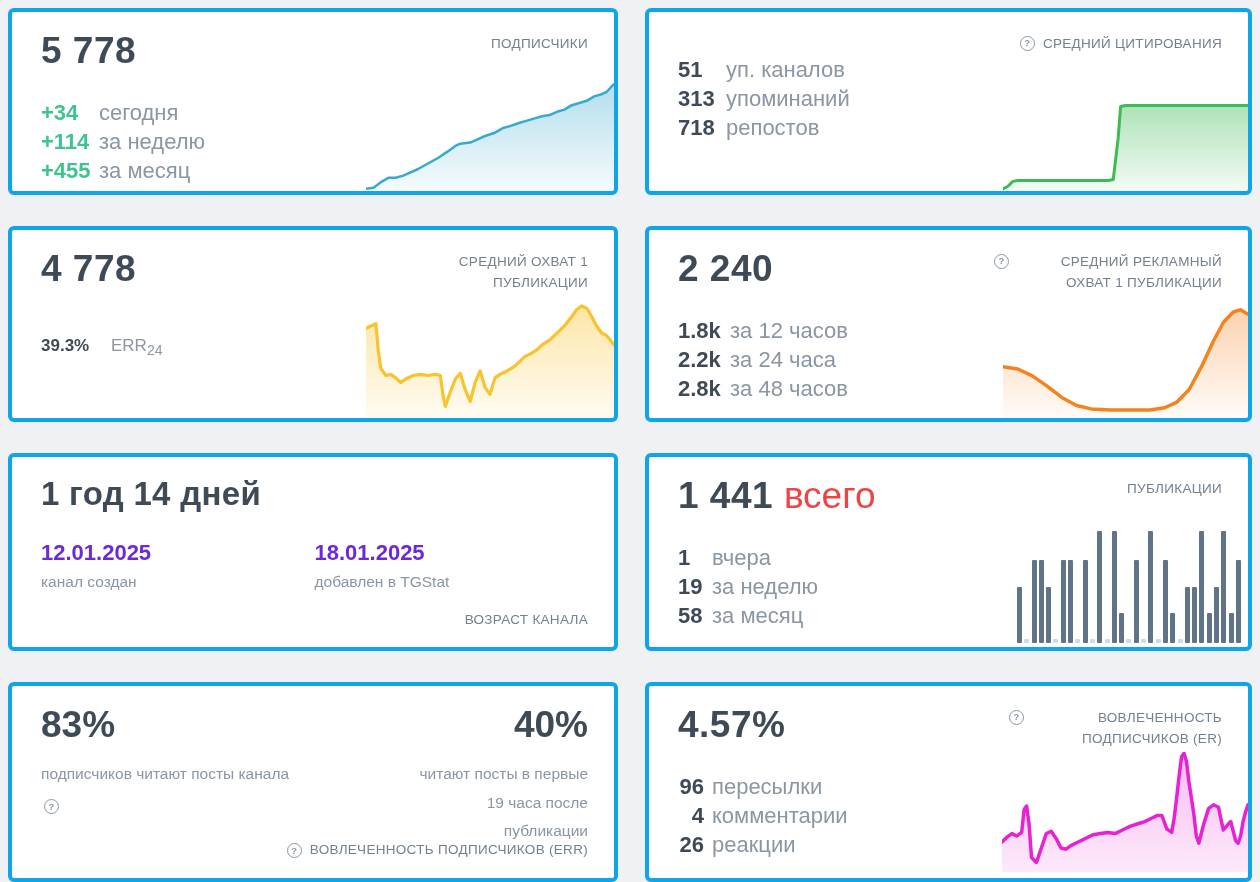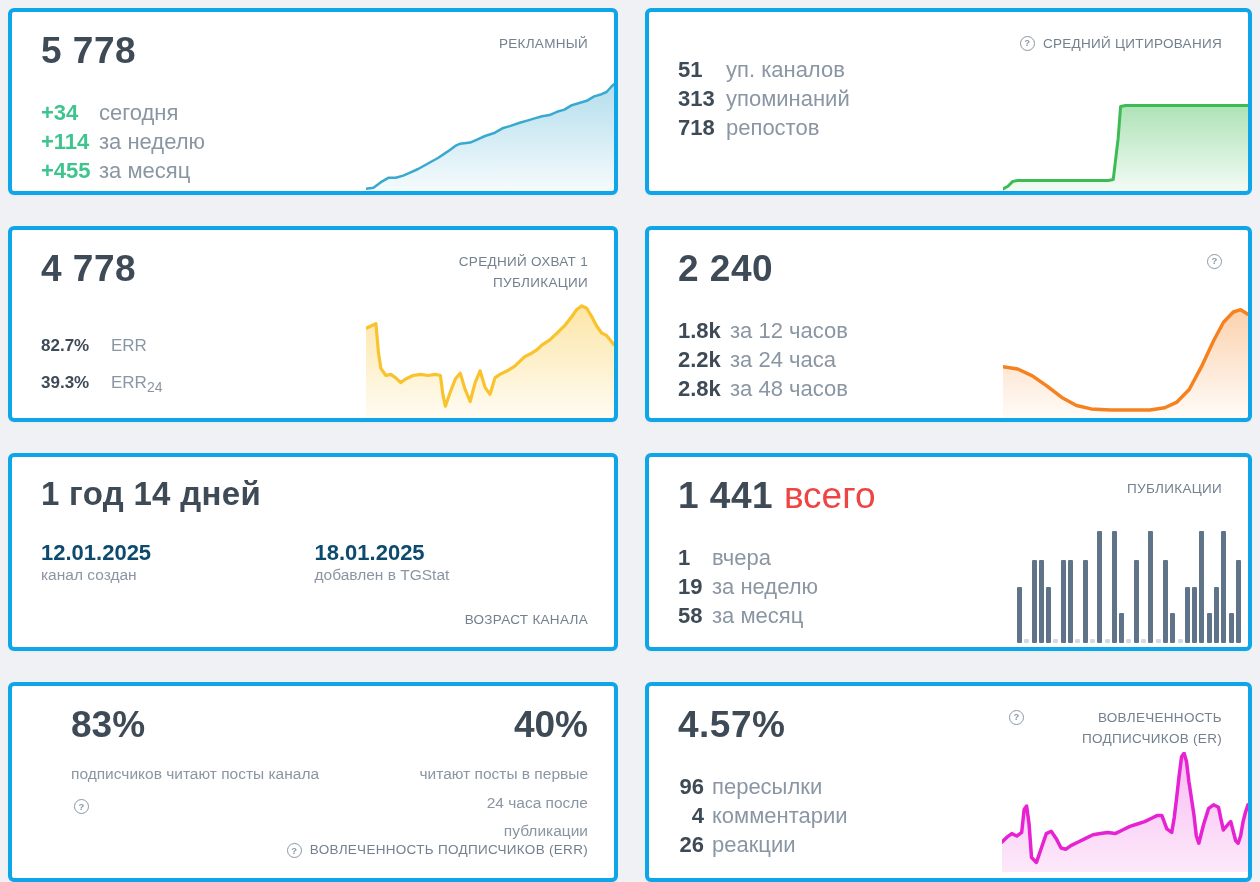--- a/index.html
+++ b/index.html
@@ -85,44 +85,44 @@
   .bars {
     position:absolute; right:7px; bottom:4px;
     width:224px; height:112px;
     display:flex; align-items:flex-end; gap:2.3px;
   }
   .bar { width:5px; border-radius:1px; }
   
   .age-big { font-size:33px; font-weight:bold; letter-spacing:.3px; }
   .age-cols { display:flex; margin-top:27px; }
   .age-col { width:293px; }
-  .age-date { font-size:22px; font-weight:bold; color:#0c4a6e; }
-  .age-sub { font-size:15.5px; color:#8a96a3; }
+  .age-date { font-size:22px; font-weight:bold; color:#6d28d9; }
+  .age-sub { font-size:15.5px; color:#8a96a3; margin-top:7px; }
   .card-foot {
     position:absolute; bottom:20px; right:26px;
     display:flex; align-items:center; gap:8px;
     font-size:13.5px; color:#73808e; letter-spacing:.3px;
   }
   
-  .err-row { display:flex; justify-content:space-between;margin-left:30px; }
+  .err-row { display:flex; justify-content:space-between; }
   .err-col-l { max-width:255px; }
   .err-col-r { max-width:175px; text-align:right; }
   .err-big { font-size:37px; font-weight:bold; }
   .err-cap { margin-top:14px; font-size:15.5px; color:#8a96a3; line-height:1.85; }
   .err-cap .qicon { vertical-align:-2px; margin-left:3px; }
 </style>
 </head>
 <body>
 
 <div class="grid">
 
   <div class="card">
     <div class="big">5 778</div>
     <div class="card-title">
-      <span>РЕКЛАМНЫЙ</span>
+      <span>ПОДПИСЧИКИ</span>
     </div>
     <div class="stats green">
       <div class="stat-row">
         <span class="stat-v">+34</span>
         <span class="stat-l">сегодня</span>
       </div>
       <div class="stat-row">
         <span class="stat-v">+114</span>
         <span class="stat-l">за неделю</span>
       </div>
@@ -178,24 +178,20 @@
       </div>
   </div>
 
   <div class="card">
     <div class="big">4 778</div>
     <div class="card-title">
       <span class="tw170">СРЕДНИЙ ОХВАТ 1 ПУБЛИКАЦИИ</span>
     </div>
     <div class="stats stats2 w68">
       <div class="stat-row">
-        <span class="stat-v">82.7%</span>
-        <span class="stat-l"><span>ERR</span></span>
-      </div>
-      <div class="stat-row">
         <span class="stat-v">39.3%</span>
         <span class="stat-l"><span>ERR</span><sub>24</sub></span>
       </div>
     </div>
     <div class="chart chart-reach">
         <svg viewBox="0 0 100 100" preserveAspectRatio="none">
           <defs>
             <linearGradient id="grad_avg_reach_trend" x1="0" y1="0" x2="0" y2="1">
               <stop offset="0" stop-color="#f8c32c" stop-opacity="0.42"></stop>
               <stop offset="1" stop-color="#f8c32c" stop-opacity="0.06"></stop>
@@ -204,20 +200,21 @@
           <polygon points="0.0,24.0 2.0,22.0 4.0,20.0 5.0,44.0 6.0,58.0 8.0,64.0 10.0,63.0 12.0,66.0 14.0,70.0 16.0,67.0 19.0,64.0 22.0,63.0 25.0,64.0 28.0,63.0 30.0,64.0 31.0,80.0 32.0,90.0 34.0,78.0 36.0,67.0 38.0,62.0 40.0,76.0 42.0,86.0 44.0,70.0 46.0,60.0 48.0,74.0 50.0,80.0 52.0,66.0 54.0,63.0 57.0,60.0 60.0,56.0 62.0,52.0 64.0,48.0 66.0,46.0 69.0,42.0 71.0,38.0 74.0,34.0 77.0,28.0 80.0,22.0 83.0,14.0 85.0,8.0 87.0,5.0 89.0,7.0 91.0,14.0 93.0,22.0 95.0,28.0 97.0,30.0 100.0,38.0 100,100 0,100" fill="url(#grad_avg_reach_trend)"></polygon>
           <polyline points="0.0,24.0 2.0,22.0 4.0,20.0 5.0,44.0 6.0,58.0 8.0,64.0 10.0,63.0 12.0,66.0 14.0,70.0 16.0,67.0 19.0,64.0 22.0,63.0 25.0,64.0 28.0,63.0 30.0,64.0 31.0,80.0 32.0,90.0 34.0,78.0 36.0,67.0 38.0,62.0 40.0,76.0 42.0,86.0 44.0,70.0 46.0,60.0 48.0,74.0 50.0,80.0 52.0,66.0 54.0,63.0 57.0,60.0 60.0,56.0 62.0,52.0 64.0,48.0 66.0,46.0 69.0,42.0 71.0,38.0 74.0,34.0 77.0,28.0 80.0,22.0 83.0,14.0 85.0,8.0 87.0,5.0 89.0,7.0 91.0,14.0 93.0,22.0 95.0,28.0 97.0,30.0 100.0,38.0" fill="none" stroke="#f8c32c" stroke-width="3.2" stroke-linejoin="round" stroke-linecap="round" vector-effect="non-scaling-stroke"></polyline>
         </svg>
       </div>
   </div>
 
   <div class="card">
     <div class="big">2 240</div>
     <div class="card-title">
       <span class="qicon">?</span>
+      <span class="tw205">СРЕДНИЙ РЕКЛАМНЫЙ ОХВАТ 1 ПУБЛИКАЦИИ</span>
     </div>
     <div class="stats w46">
       <div class="stat-row">
         <span class="stat-v">1.8k</span>
         <span class="stat-l">за 12 часов</span>
       </div>
       <div class="stat-row">
         <span class="stat-v">2.2k</span>
         <span class="stat-l">за 24 часа</span>
       </div>
@@ -318,21 +315,21 @@
     <div class="err-row">
       <div class="err-col-l">
         <div class="err-big">83%</div>
         <div class="err-cap">
           <span>подписчиков читают посты канала</span>
           <span class="qicon">?</span>
         </div>
       </div>
       <div class="err-col-r">
         <div class="err-big">40%</div>
-        <div class="err-cap">читают посты в первые 24 часа после публикации</div>
+        <div class="err-cap">читают посты в первые 19 часа после публикации</div>
       </div>
     </div>
     <div class="card-foot">
       <span class="qicon">?</span>
       <span>ВОВЛЕЧЕННОСТЬ ПОДПИСЧИКОВ (ERR)</span>
     </div>
   </div>
 
   <div class="card">
     <div class="big">4.57%</div>

